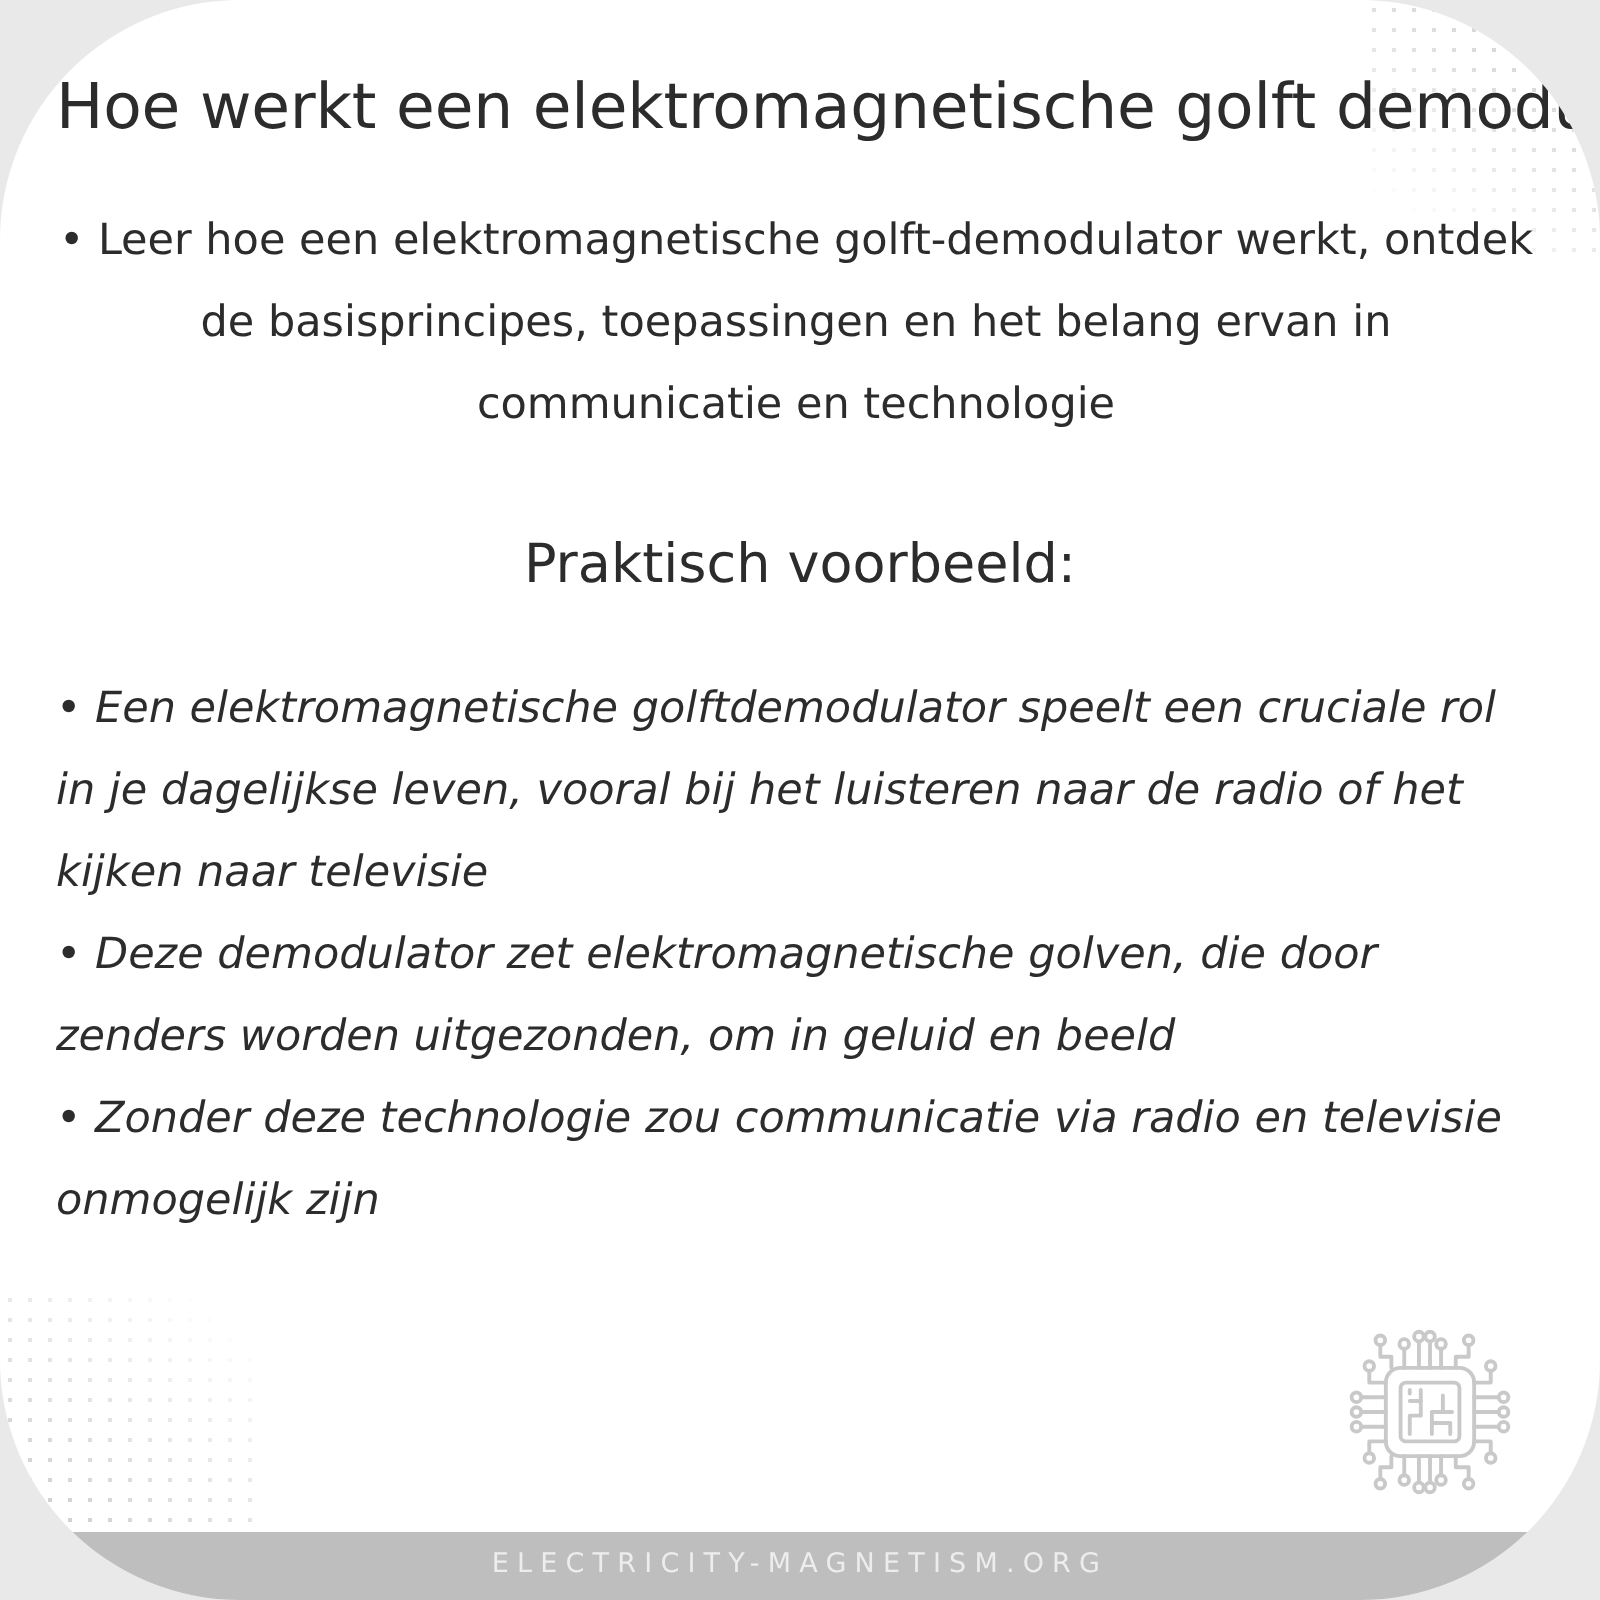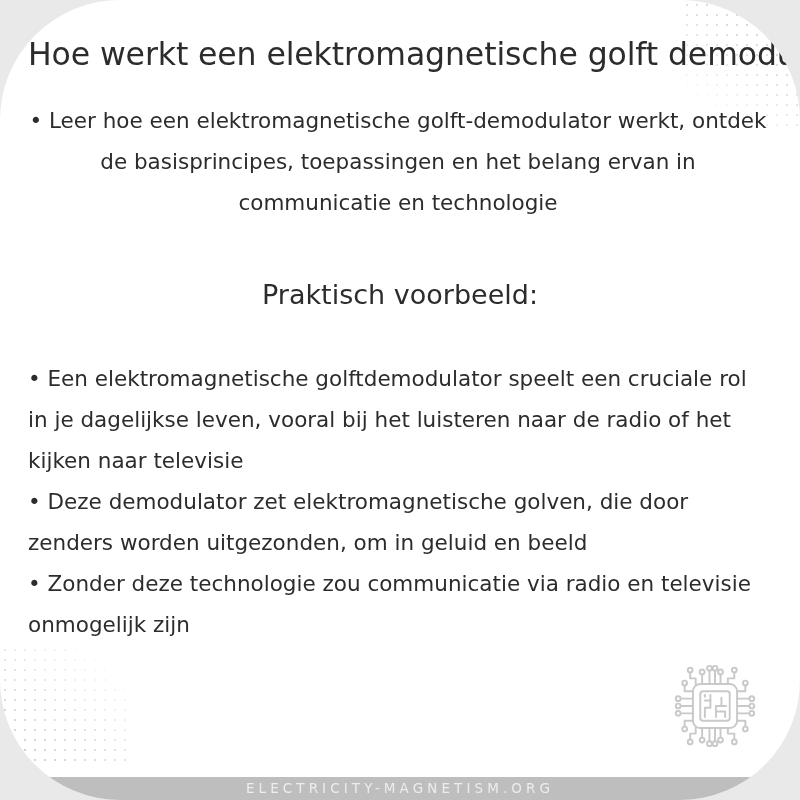--- a/index.html
+++ b/index.html
@@ -90,34 +90,35 @@
     padding-top: 26px;
     font-size: 21.5px;
     font-weight: 400;
     line-height: 41px;
     color: #2c2c2c;
     text-align: center;
     max-width: 740px;
   }
 
   .subhead {
-    margin: 16px;
+    margin: 4px;
     padding-top: 39px;
     text-align: center;
     font-size: 27px;
     font-weight: 400;
     line-height: 1.25;
     color: #2c2c2c;
   }
 
   .bullets {
     margin: 0;
     padding: 0;
     list-style: none;
     padding-top: 30px;
+    font-style: italic;
   }
   .bullets li {
     font-size: 21.5px;
     font-weight: 400;
     line-height: 41px;
     color: #2c2c2c;
     text-align: left;
     max-width: 742px;
   }
 
@@ -131,21 +132,21 @@
     opacity: 1;
   }
   .chip-icon svg { display: block; width: 100%; height: 100%; }
 
   
   .footer {
     position: absolute;
     left: 0;
     bottom: 0;
     width: 800px;
-    height: 23px;
+    height: 34px;
     background: #bebebe;
     display: flex;
     align-items: center;
     justify-content: center;
   }
   .footer-text {
     color: #ededed;
     font-size: 13.5px;
     letter-spacing: 4.1px;
     font-weight: 400;

